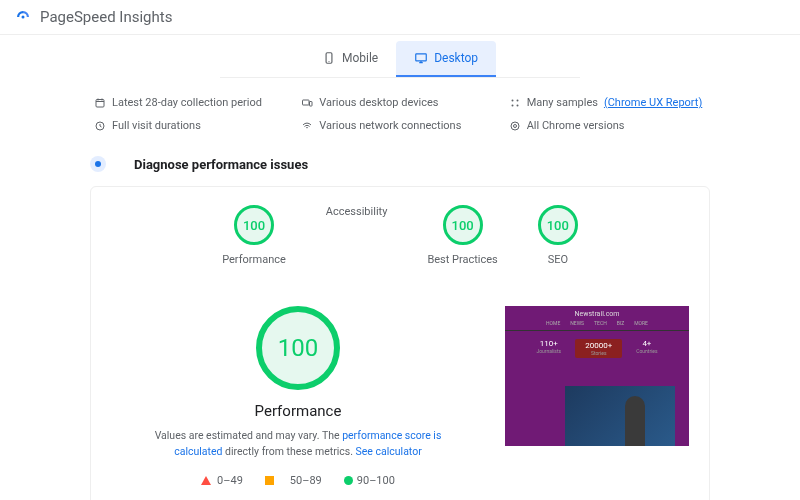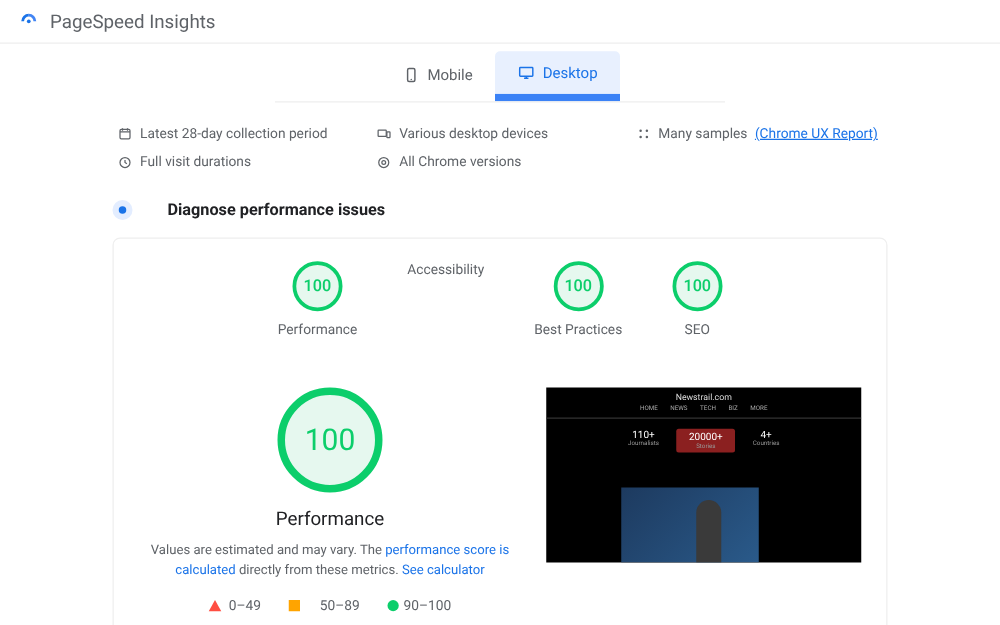--- a/index.html
+++ b/index.html
@@ -2,21 +2,21 @@
 <html><head>
 <meta charset="utf-8">
 <style>
   * { box-sizing: border-box; margin: 0; padding: 0; }
   body { font-family: Roboto, Arial, sans-serif; background: #fff; color: #202124; font-size: 12px; width: 800px; }
   .topbar { display: flex; align-items: center; padding: 8px 14px; border-bottom: 1px solid #eee; }
   .logo { width: 18px; height: 18px; margin-right: 8px; }
   .app-title { font-size: 15px; color: #5f6368; font-weight: 400; }
   .tabs { display: flex; justify-content: center; gap: 0; margin-top: 6px; }
   .tab { display: flex; align-items: center; gap: 6px; padding: 10px 18px; font-size: 12px; color: #5f6368; border-bottom: 2px solid transparent; cursor: pointer; }
-  .tab.active { color: #1a73e8; border-bottom: 6px solid #3b82f6; background: #e8f0fe; border-radius: 4px 4px 0 0; }
+  .tab.active { color: #1a73e8; border-bottom: 2px solid #3b82f6; background: #e8f0fe; border-radius: 4px 4px 0 0; }
   .tab .ticon { width: 14px; height: 14px; display: inline-block; }
   .tabline { border-bottom: 1px solid #eee; width: 360px; margin: 0 auto; }
   .content { width: 620px; margin: 0 auto; padding-top: 18px; }
   .field-grid { display: grid; grid-template-columns: repeat(3, 1fr); row-gap: 10px; column-gap: 10px; font-size: 11px; color: #5f6368; padding: 0 4px 14px; }
   .field-item { display: flex; align-items: center; gap: 6px; }
   .field-item .micon { width: 12px; height: 12px; flex: 0 0 auto; color: #5f6368; }
   .ux-link { color: #1a73e8; text-decoration: underline; cursor: pointer; }
   .section-head { display: flex; align-items: center; gap: 28px; font-weight: 700; font-size: 13px; margin: 10px 0 14px; }
   .blue-dot { width: 16px; height: 16px; border-radius: 50%; background: #e3edff; display: flex; align-items: center; justify-content: center; }
   .blue-dot::after { content:""; width:6px; height:6px; border-radius:50%; background:#1a73e8; }
@@ -32,21 +32,21 @@
   .big-row { display: flex; gap: 20px; margin-top: 40px; align-items: flex-start; }
   .big-left { flex: 1; display: flex; flex-direction: column; align-items: center; }
   .big-gauge { width: 84px; height: 84px; border-radius: 50%; border: 6px solid #0cce6b; background:#e6f8ef; display:flex; align-items:center; justify-content:center; font-size: 24px; color:#0cce6b; font-weight:400; }
   .big-title { margin-top: 12px; font-size: 15px; color: #202124; }
   .desc { font-size: 10.5px; color: #5f6368; text-align: center; max-width: 300px; margin-top: 8px; line-height: 1.5; }
   .desc .lnk { color: #1a73e8; cursor: pointer; }
   .legend { display:flex; gap:22px; margin-top:14px; font-size:11px; color:#5f6368; align-items:center; }
   .tri { width:0; height:0; border-left:5px solid transparent; border-right:5px solid transparent; border-bottom:9px solid #ff4e42; }
   .sq { width:9px; height:9px; background:#ffa400; }
   .cir { width:9px; height:9px; border-radius:50%; background:#0cce6b; }
-  .preview { width: 252px; height: 140px; background:#000000; position:relative; overflow:hidden; font-size:8px; color:#fff; }
+  .preview { width: 184px; height: 140px; background:#701a75; position:relative; overflow:hidden; font-size:8px; color:#fff; }
   .pv-top { text-align:center; padding:4px 0 2px; font-size:7px; color:#ddd; }
   .pv-nav { display:flex; justify-content:center; gap:10px; font-size:5px; color:#aaa; padding-bottom:4px; border-bottom:1px solid #333; }
   .pv-stats { display:flex; justify-content:center; gap:14px; padding:8px 0; }
   .pv-stat { text-align:center; }
   .pv-stat .n { font-size:8px; font-weight:400; }
   .pv-stat .l { font-size:5px; color:#999; }
   .pv-stat.mid { background:#8b2020; padding:2px 10px; border-radius:2px; }
   .pv-img { position:absolute; bottom:0; left:60px; width:110px; height:60px; background:linear-gradient(135deg,#1d3a5f,#2a5a8a); }
   .pv-person { position:absolute; bottom:0; left:120px; width:20px; height:50px; background:#3a3a3a; border-radius:10px 10px 0 0; }
   svg { fill: currentColor; }
@@ -110,20 +110,26 @@
     </div>
     <div class="field-item">
       <svg class="micon" viewBox="0 0 24 24">
           <circle cx="12" cy="12" r="8" fill="none" stroke="currentColor" stroke-width="2"></circle>
           <path d="M12 8v4l3 2" stroke="currentColor" stroke-width="2" fill="none"></path>
         </svg>
       <span>Full visit durations</span>
     </div>
     <div class="field-item">
       <svg class="micon" viewBox="0 0 24 24">
+          <path d="M4 10c5-5 11-5 16 0M7 13c3-3 7-3 10 0M10 16c1.3-1.3 2.7-1.3 4 0" fill="none" stroke="currentColor" stroke-width="2"></path>
+        </svg>
+      <span>Various network connections</span>
+    </div>
+    <div class="field-item">
+      <svg class="micon" viewBox="0 0 24 24">
           <circle cx="12" cy="12" r="8" fill="none" stroke="currentColor" stroke-width="2"></circle>
           <circle cx="12" cy="12" r="3" fill="none" stroke="currentColor" stroke-width="2"></circle>
         </svg>
       <span>All Chrome versions</span>
     </div>
   </div>
 
   <div class="section-head">
     <div class="blue-dot"></div>
     <span>Diagnose performance issues</span>

